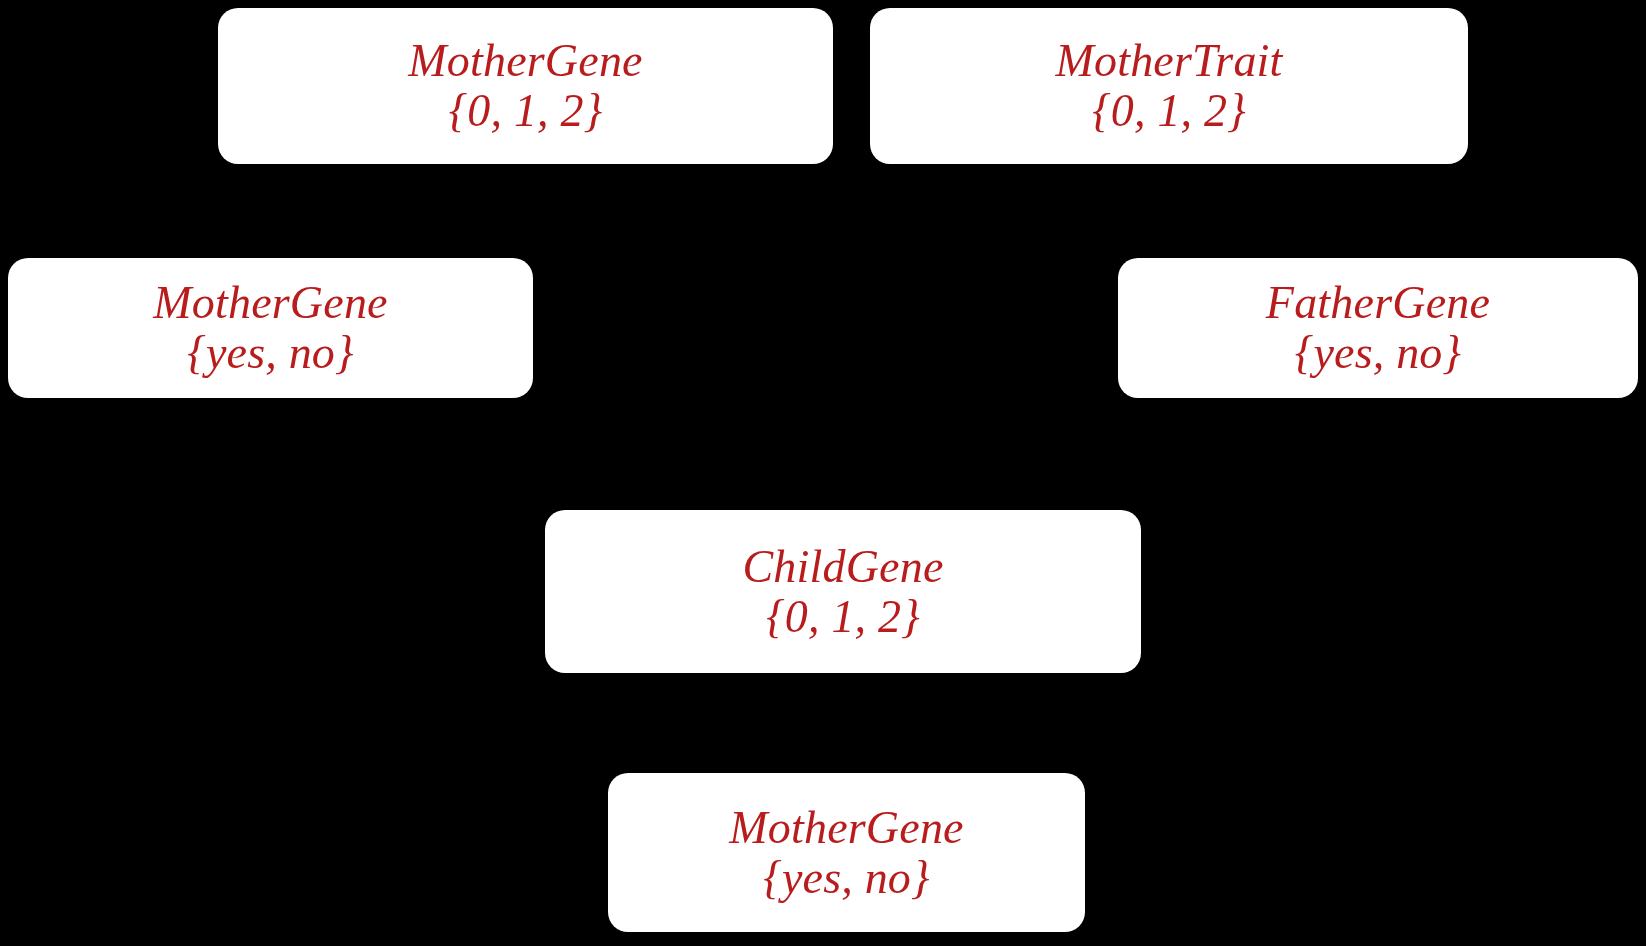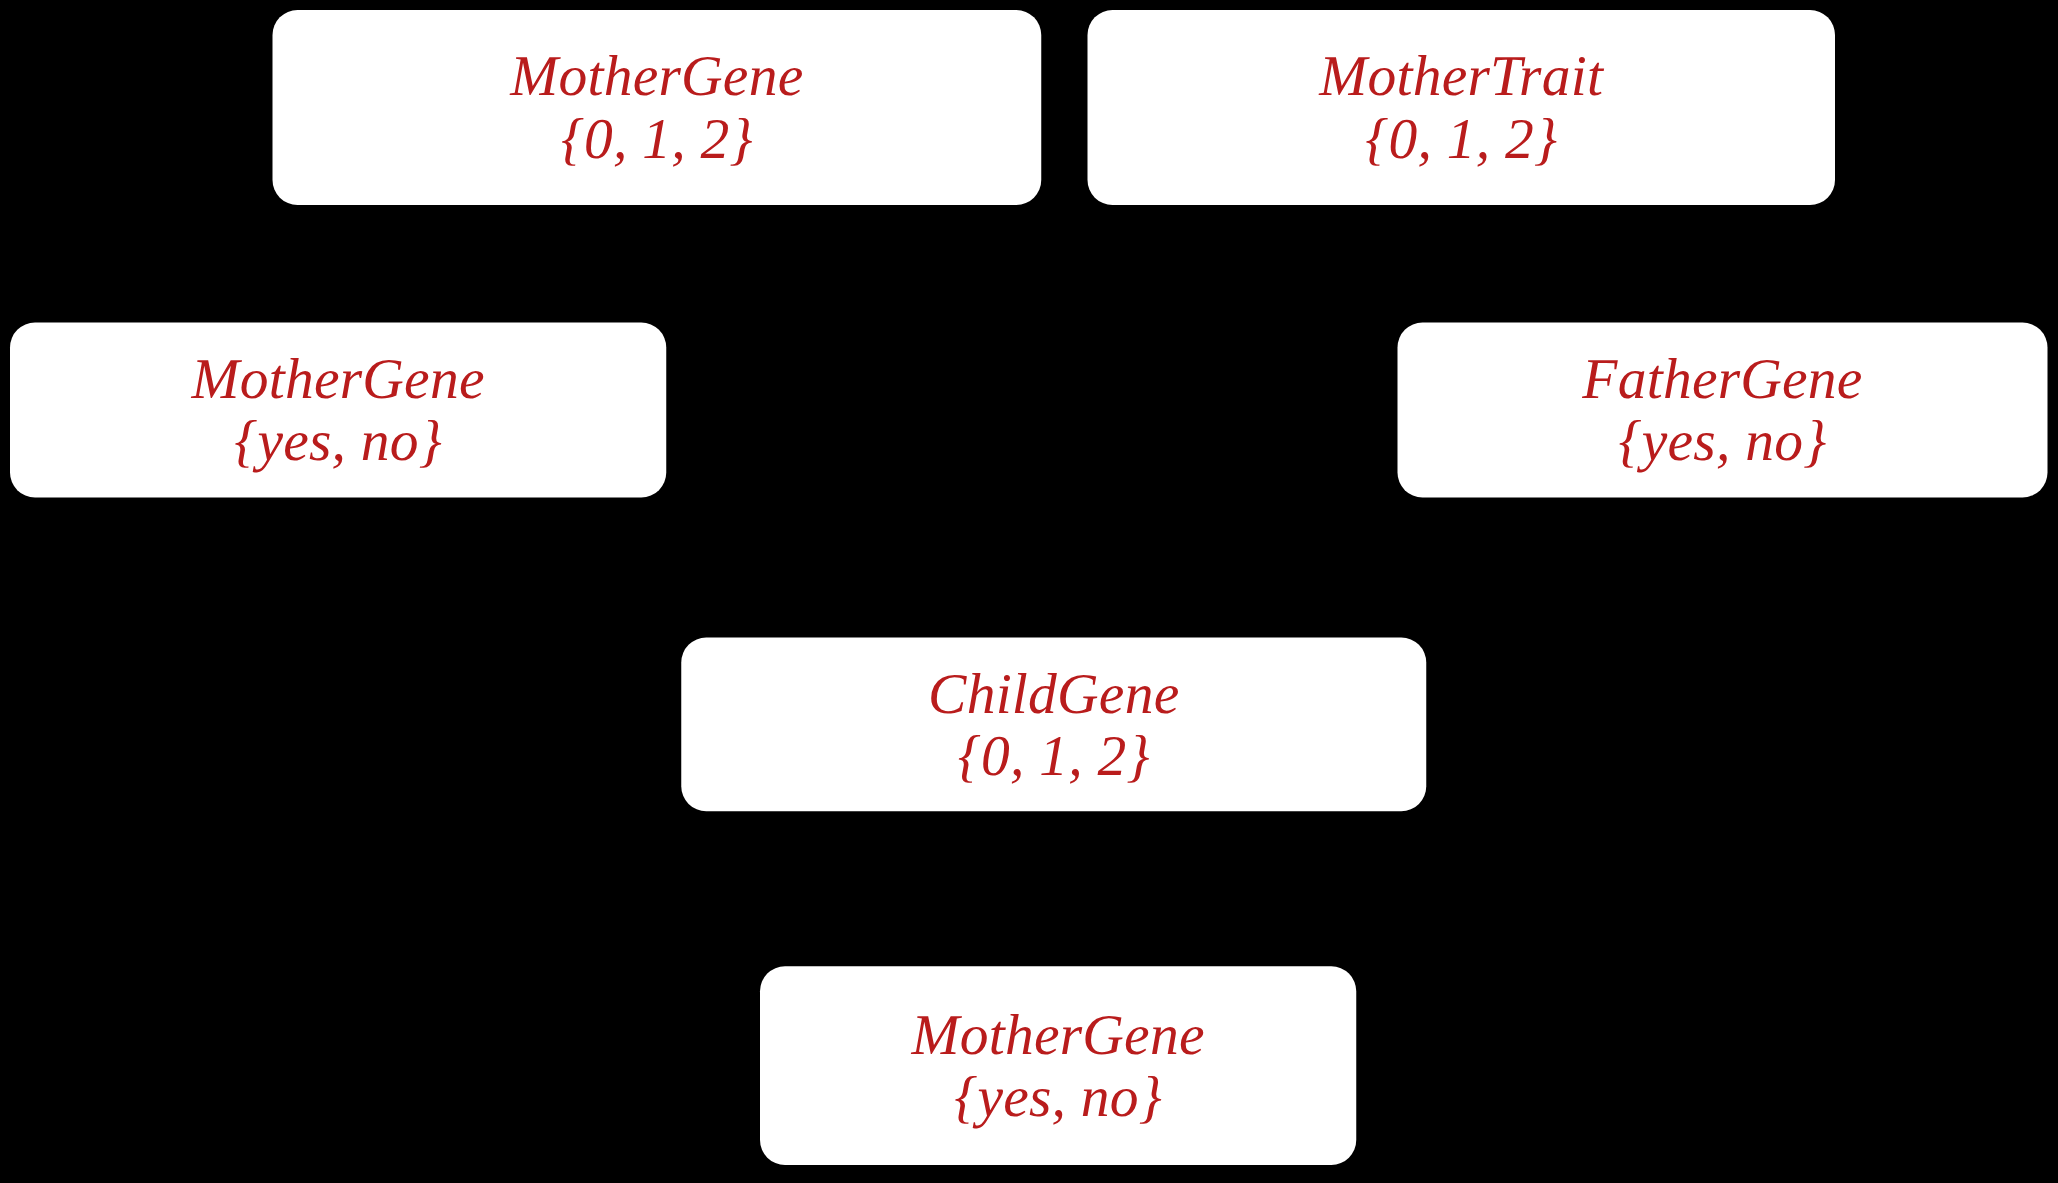--- a/index.html
+++ b/index.html
@@ -42,21 +42,21 @@
     font-size: 46px;
     font-style: italic;
     white-space: nowrap;
     margin-top: 2px;
   }
   
   #node-mother-gene  { left: 218px;  top: 8px;   width: 615px; height: 156px; }
   #node-father-gene  { left: 870px;  top: 8px;   width: 598px; height: 156px; }
   #node-mother-trait { left: 8px;    top: 258px; width: 525px; height: 140px; }
   #node-father-trait { left: 1118px; top: 258px; width: 520px; height: 140px; }
-  #node-child-gene   { left: 545px;  top: 510px; width: 596px; height: 139px; }
+  #node-child-gene   { left: 545px;  top: 510px; width: 596px; height: 163px; }
   #node-child-trait  { left: 608px;  top: 773px; width: 477px; height: 159px; }
 
   
   #edge-layer {
     position: absolute;
     left: 0; top: 0;
     width: 1646px;
     height: 946px;
     pointer-events: none;
   }

